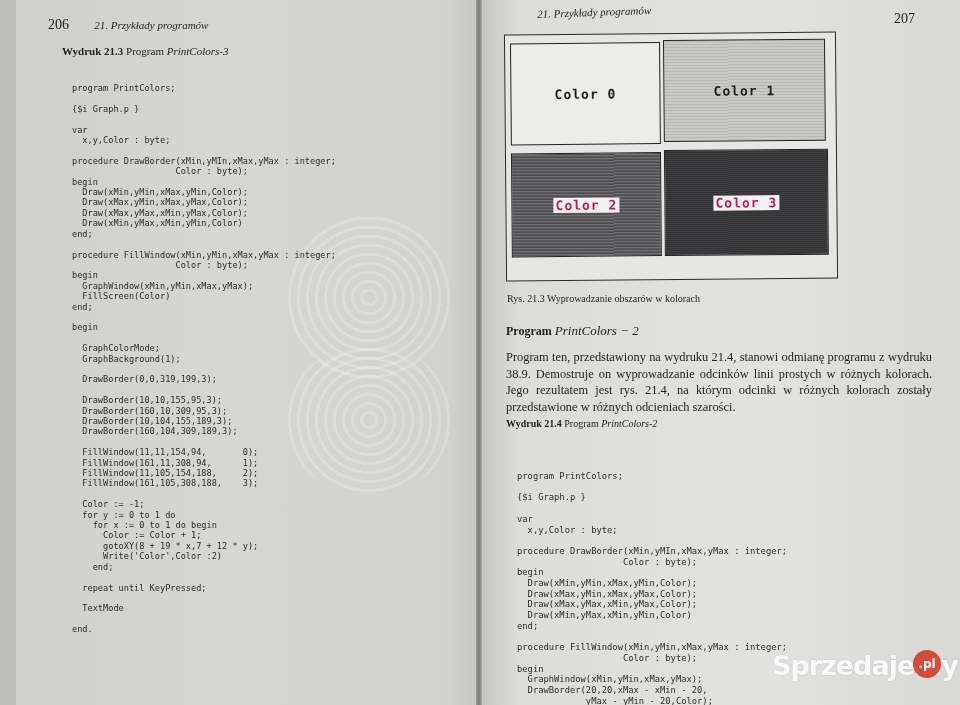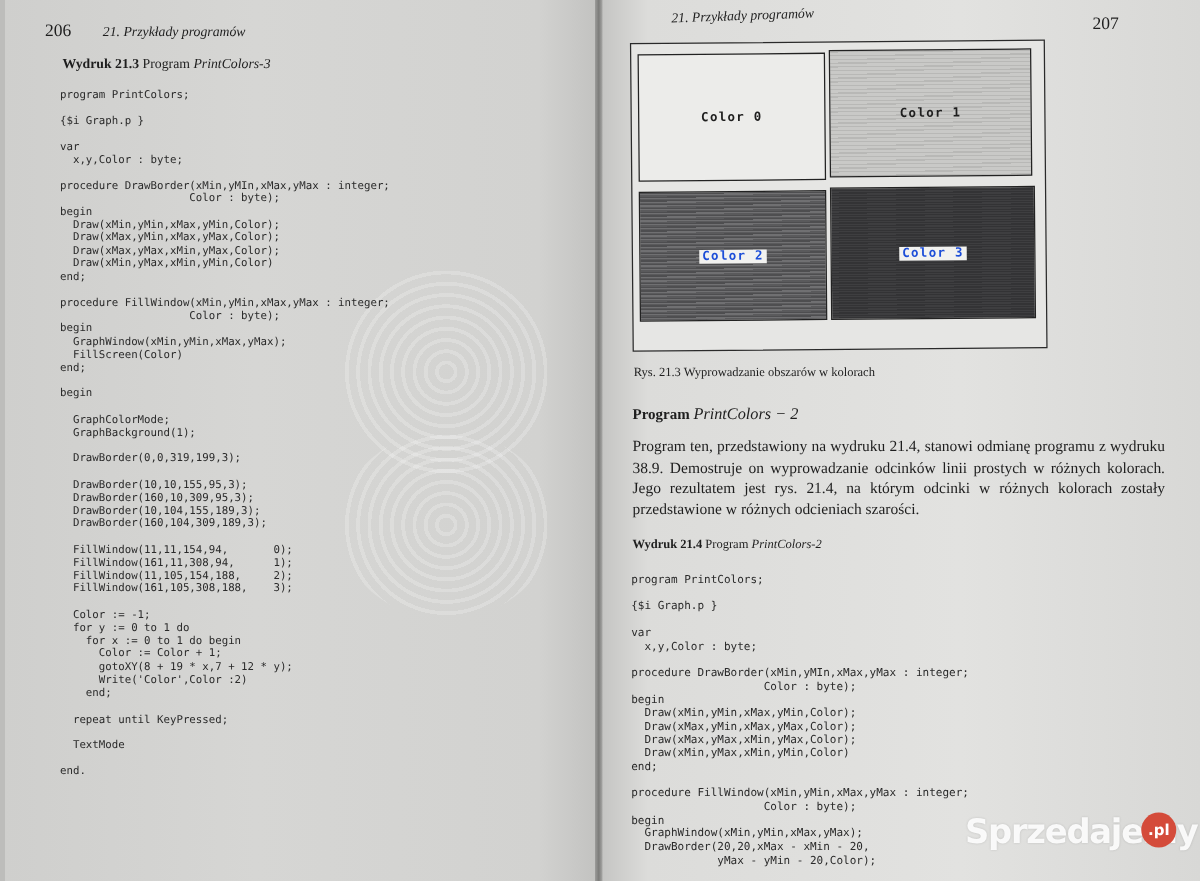--- a/index.html
+++ b/index.html
@@ -6,40 +6,40 @@
   body {
     width: 960px; height: 705px; overflow: hidden; position: relative;
     background: #bdbdbb;
     font-family: "Liberation Serif", serif;
     color: #1e1e1e;
   }
   .page {
     position: absolute; top: 0; height: 705px; overflow: hidden;
   }
   .page-left {
-    left: 4px; width: 478px;
+    left: 16px; width: 478px;
     background: linear-gradient(90deg, #cfcfcd 0%, #d6d6d4 40%, #d2d2d0 85%, #b9b9b7 100%);
     padding-left: 24px;
   }
   .page-right {
     left: 480px; width: 480px;
     background: linear-gradient(90deg, #c4c4c2 0%, #dcdcda 8%, #e2e2e0 60%, #d8d8d6 100%);
   }
   .gutter {
     position: absolute; left: 476px; top: 0; width: 6px; height: 705px;
     background: linear-gradient(90deg, #9c9c9a, #7c7c7a, #a8a8a6);
   }
   .running-head { position: absolute; font-size: 13px; }
   .page-num { font-size: 14px; }
   .chapter { font-style: italic; font-size: 11px; margin-left: 22px; }
   .listing-title { position: absolute; font-size: 11px; }
   .listing-title b { font-weight: bold; }
   .listing-title i { font-style: italic; }
   pre.code {
-    position: absolute; margin: 0;
+    position: absolute; margin: 12px;
     font-family: "DejaVu Sans Mono", monospace;
     font-size: 8.6px; line-height: 10.4px; color: #2a2a2a;
     white-space: pre;
   }
   .moire {
     position: absolute; border-radius: 50%;
     background: repeating-radial-gradient(circle, rgba(255,255,255,0.0) 0 6px, rgba(255,255,255,0.35) 6px 9px);
     opacity: 0.6;
   }
   
@@ -47,30 +47,30 @@
     position: absolute; left: 505px; top: 33px; width: 330px; height: 245px;
     border: 1.5px solid #2a2a2a; background: #e6e6e4;
     transform: rotate(-0.5deg);
   }
   .panel {
     position: absolute; border: 1.5px solid #222;
     display: flex; align-items: center; justify-content: center;
   }
   .panel-label {
     font-family: "DejaVu Sans Mono", monospace; font-weight: bold;
-    font-size: 10px; letter-spacing: 1px; padding: 0 2px;
+    font-size: 13px; letter-spacing: 1px; padding: 0 2px;
   }
   .p0 { left: 5px; top: 8px; width: 148px; height: 100px; background: #ececea; }
   .p1 { left: 158px; top: 6px; width: 160px; height: 100px;
         background: repeating-linear-gradient(0deg, #b8b8b6 0 1px, #c9c9c7 1px 3px); }
   .p2 { left: 5px; top: 118px; width: 148px; height: 102px;
         background: repeating-linear-gradient(0deg, #5a5a5c 0 1px, #707072 1px 2px, #4e4e50 2px 3px); }
   .p3 { left: 158px; top: 116px; width: 162px; height: 104px;
         background: repeating-linear-gradient(0deg, #333335 0 1px, #3e3e40 1px 2px); }
-  .p2 .panel-label, .p3 .panel-label { background: #f2f2f0; color: #1d4ed8; }
+  .p2 .panel-label, .p3 .panel-label { background: #f2f2f0; color: #be185d; }
   .caption { position: absolute; left: 507px; top: 280px; font-size: 10px; margin-top: 13px; }
   .section-head { position: absolute; left: 506px; top: 323px; font-size: 12px; }
   .section-head b { font-weight: bold; }
   .section-head i { font-style: italic; font-size: 13px; margin-top: 11px; }
   .paragraph {
     position: absolute; left: 506px; top: 349px; width: 426px;
     font-size: 12.4px; line-height: 16.5px; text-align: justify;
   }
   .watermark {
     position: absolute; left: 772px; top: 650px;
@@ -155,21 +155,21 @@
 
   TextMode
 
 end.</pre>
 </div>
 
 <div class="page page-right">
   <div class="running-head" style="left:57px;top:4px;transform:rotate(-2deg);">
     <span class="chapter" style="margin-left:0">21. Przykłady programów</span>
   </div>
-  <div class="running-head" style="left:394px;top:11px;">
+  <div class="running-head" style="left:414px;top:11px;">
     <span class="page-num">207</span>
   </div>
 </div>
 
 <div class="gutter"></div>
 
 <div class="figure">
   <div class="panel p0">
     <span class="panel-label">Color 0</span>
   </div>
@@ -186,21 +186,21 @@
 
 <div class="caption">Rys. 21.3 Wyprowadzanie obszarów w kolorach</div>
 
 <div class="section-head">
   <b>Program</b>
   <i>PrintColors − 2</i>
 </div>
 
 <div class="paragraph">Program ten, przedstawiony na wydruku 21.4, stanowi odmianę programu z wydruku 38.9. Demostruje on wyprowadzanie odcinków linii prostych w różnych kolorach. Jego rezultatem jest rys. 21.4, na którym odcinki w różnych kolorach zostały przedstawione w różnych odcieniach szarości.</div>
 
-<div class="listing-title" style="left:506px;top:430px;font-size:10px;text-align:right;">
+<div class="listing-title" style="left:506px;top:418px;font-size:10px;text-align:right;">
   <b>Wydruk 21.4</b>
   <span>Program</span>
   <i>PrintColors-2</i>
 </div>
 
 <pre class="code" id="code-right" style="left:505px;top:459px;font-size:8.8px;line-height:10.7px;">program PrintColors;
 
 {$i Graph.p }
 
 var

